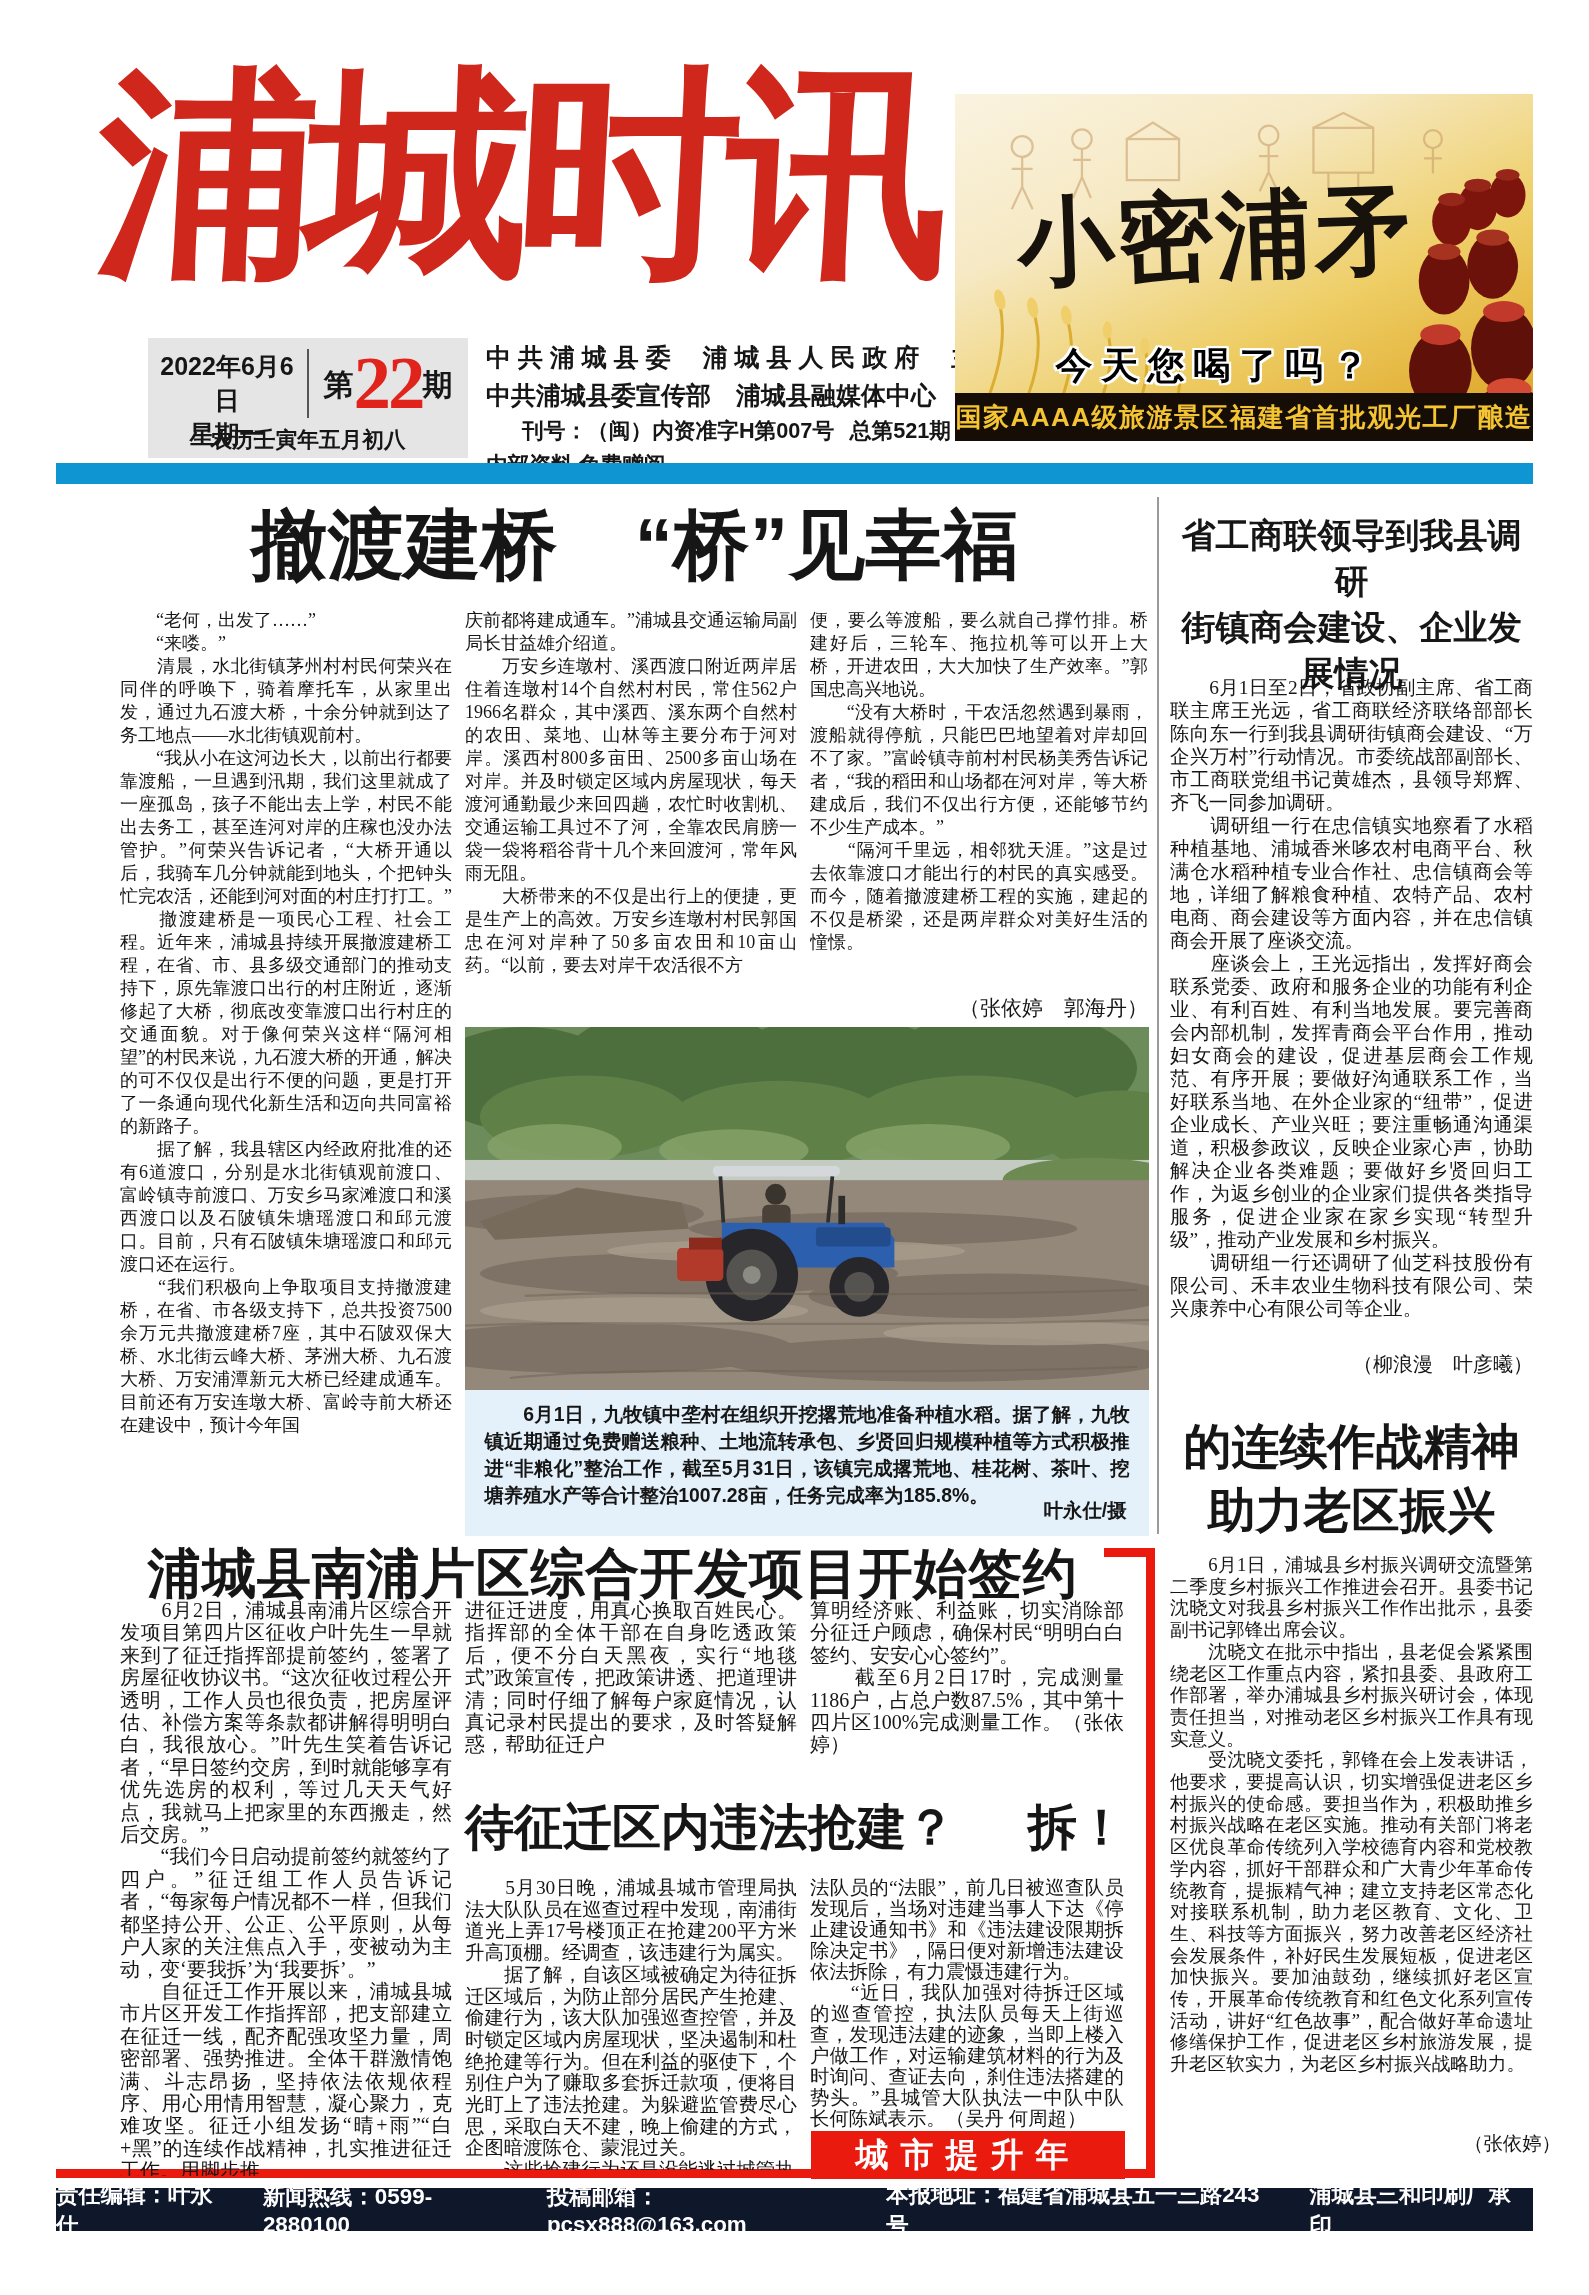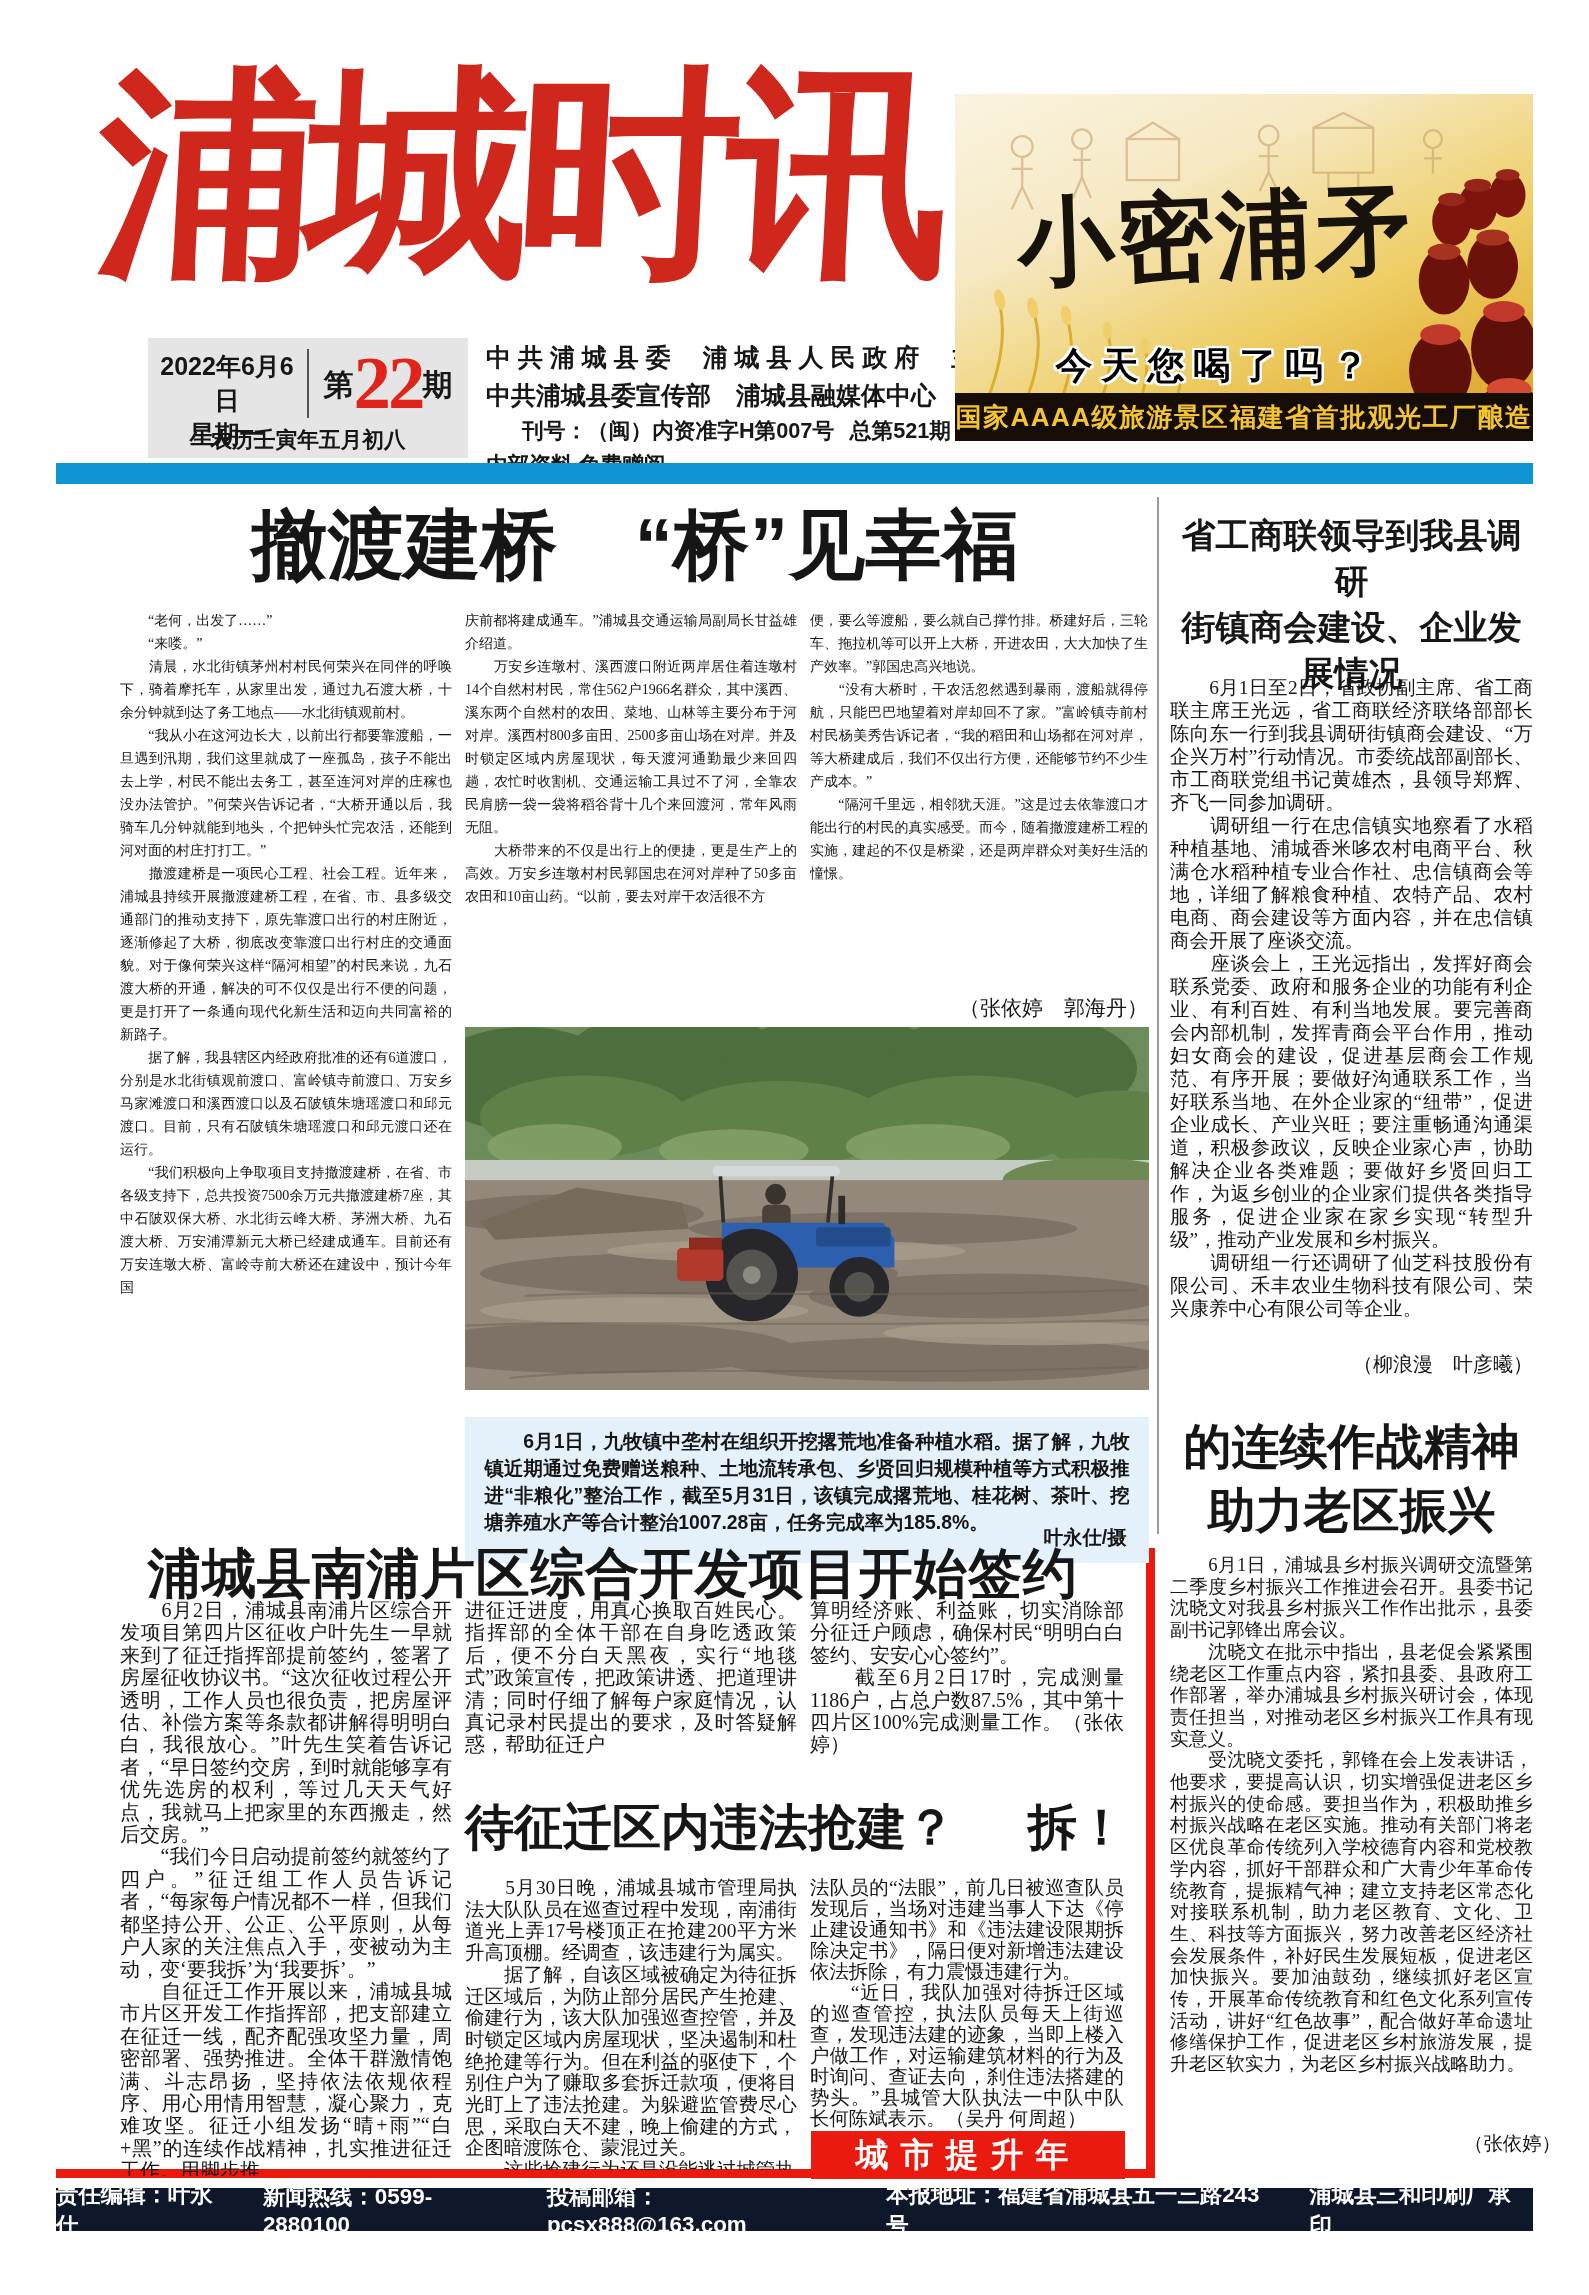--- a/index.html
+++ b/index.html
@@ -37,30 +37,30 @@
   
   .bluebar-top{left:56px;top:463px;width:1477px;height:21px;background:#1095d3;}
   .vline{left:1157px;top:497px;width:1.5px;height:1037px;background:#9a9a9a;}
   .red{background:#ea1b0e;}
   .red-h{left:1104px;top:1548px;width:51px;height:9px;}
   .red-v{left:1146px;top:1548px;width:9px;height:630px;}
   .red-bottom{left:56px;top:2169px;width:1099px;height:9px;}
   
   .headline1{left:120px;top:495px;width:1030px;height:106px;font-size:76px;font-weight:900;text-align:center;
       letter-spacing:0.7px;font-family:"Liberation Sans","DejaVu Sans",sans-serif;}
-  .a1col{font-size:14px;line-height:23px;overflow:hidden;}
+  .a1col{font-size:18px;line-height:23px;overflow:hidden;}
   .a1c1{left:120px;top:609px;width:332px;height:921px;}
   .a1c2{left:465px;top:609px;width:332px;height:412px;}
   .a1c3{left:810px;top:609px;width:338px;height:383px;}
   .byline{font-size:21px;text-align:right;}
   .a1-byline{left:810px;top:994px;width:338px;}
   
   .photo{left:465px;top:1027px;width:684px;height:363px;overflow:hidden;background:#8e8374;}
   .caption{left:465px;top:1390px;width:684px;height:146px;background:#e4f1fa;box-sizing:border-box;
-      padding:10.5px 19.4px 10.5px 19.4px;font-size:19.4px;line-height:27px;font-weight:bold;margin-top:27px;}
+      padding:10.5px 19.4px 10.5px 19.4px;font-size:19.4px;line-height:27px;font-weight:bold;}
   .caption .para{font-family:"Liberation Sans","DejaVu Sans",sans-serif;}
   .credit{position:absolute;right:22.4px;bottom:12px;font-size:19.4px;font-weight:bold;}
   
   .headline2{left:120px;top:1538px;width:985px;height:67px;font-size:54px;font-weight:900;text-align:center;letter-spacing:0.7px;}
   .bcol{font-size:20px;line-height:22.4px;overflow:hidden;}
   .bc1{left:120px;top:1599px;width:332px;height:577px;}
   .bc2{left:465px;top:1599px;width:332px;height:173px;}
   .bc3{left:810px;top:1599px;width:314px;height:173px;}
   .headline3{left:465px;top:1792px;width:661px;height:72px;display:flex;justify-content:space-between;
       align-items:center;font-size:49px;font-weight:900;}

